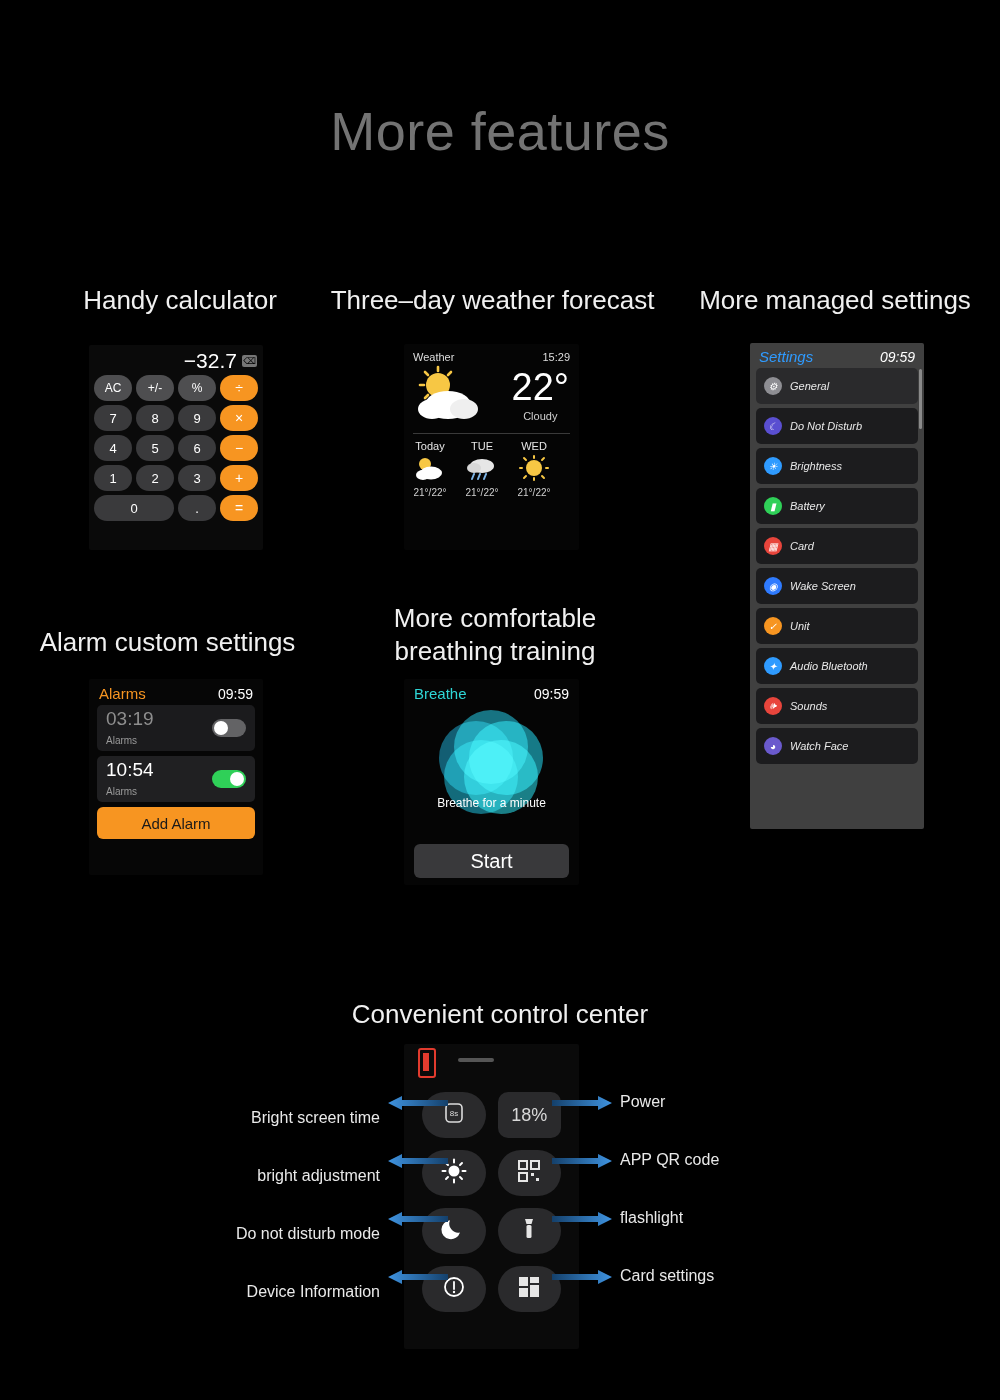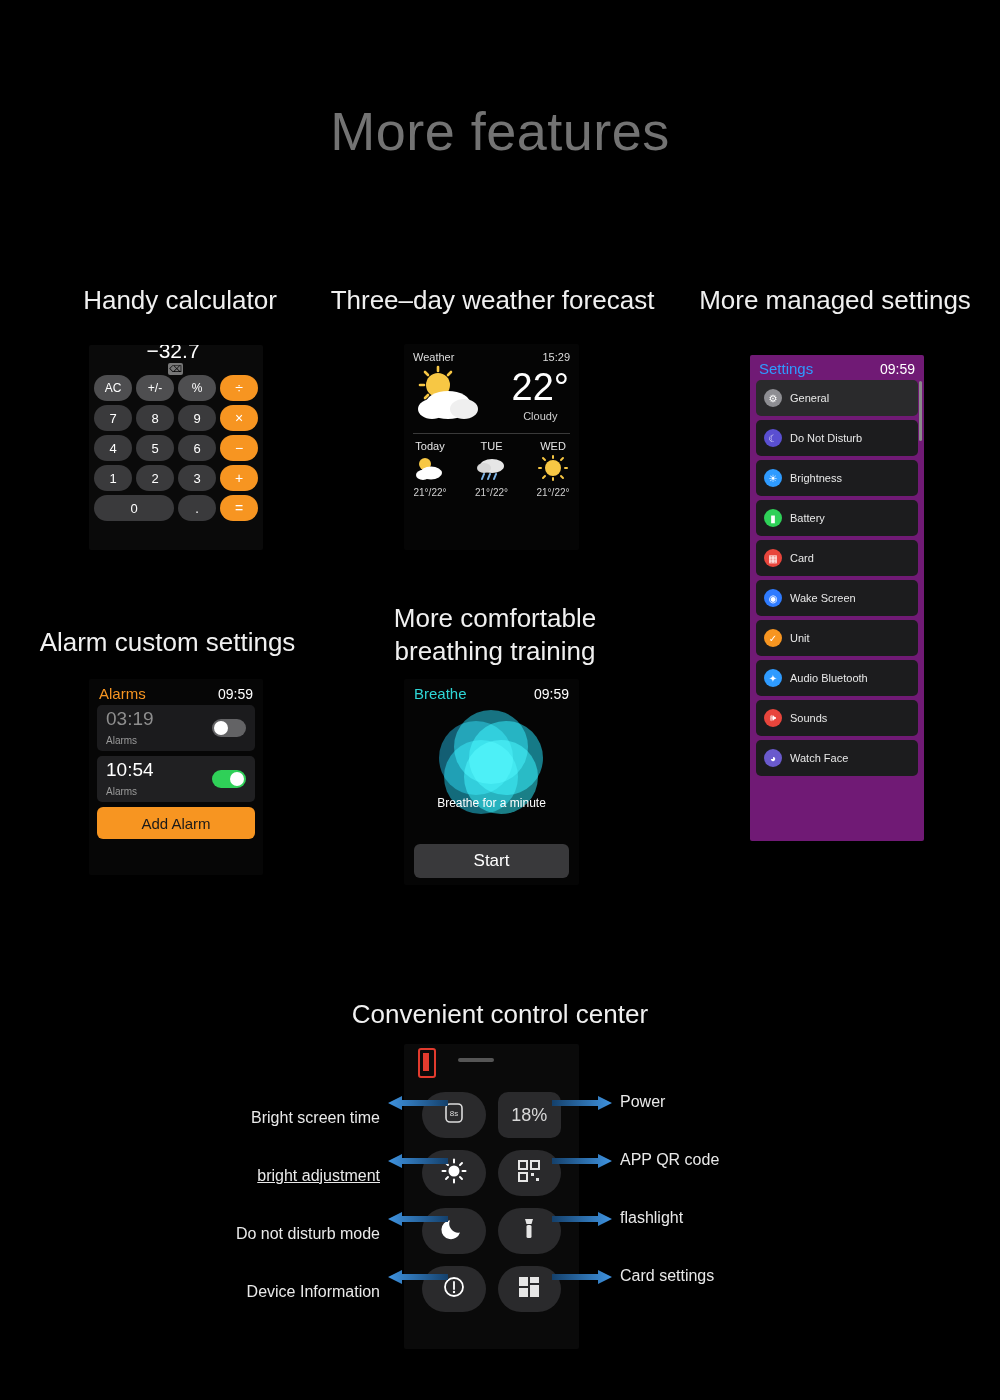--- a/index.html
+++ b/index.html
@@ -57,21 +57,20 @@
     border-radius: 2px;
   }
   #calc .display {
     height: 28px;
     display: flex;
     align-items: center;
     justify-content: flex-end;
     padding: 2px 6px 0 0;
     font-size: 21px;
     color: #fff;
-    flex-direction: column;
   }
   #calc .del {
     display: inline-block;
     margin-left: 5px;
     width: 15px; height: 12px;
     background: #777;
     border-radius: 2px;
     font-size: 9px;
     color: #000;
     text-align: center;
@@ -112,33 +111,34 @@
     display: flex; align-items: center; justify-content: space-between;
     padding: 2px 10px 0 8px;
   }
   #weather .wtemp { text-align: center; }
   #weather .wtemp .deg { font-size: 38px; line-height: 38px; font-weight: 400; }
   #weather .wtemp .cond { font-size: 11px; color: #cfcfcf; margin-top: 1px;}
   #weather .wsep {
     height: 1px; background: #3a3a3a; margin: 6px 9px 0 9px;
   }
   #weather .wdays {
-    display: flex; justify-content: space-between;
+    display: flex; justify-content: flex-start;
     padding-top: 6px;
   }
   #weather .wday { text-align: center; width: 52px; }
   #weather .wday .dn { font-size: 11px; color: #e6e6e6; }
   #weather .wday .dt { font-size: 10px; color: #d0d0d0; margin-top: 2px; }
   .ico { display:block; margin: 3px auto 0 auto; }
 
   
   #settings {
-    top: 355px; left: 750px; width: 174px; height: 486px;
-    background: #701a75;
+    top: 343px; left: 750px; width: 174px; height: 486px;
+    background: #404040;
     border-radius: 2px;
+    font-style: italic;
   }
   #settings .shead {
     display: flex; justify-content: space-between; align-items: center;
     padding: 5px 9px 2px 9px;
   }
   #settings .stitle { color: #2f9bff; font-size: 15px; }
   #settings .stime  { color: #fff; font-size: 14px; }
   #settings .list { padding: 1px 6px 0 6px; position: relative; }
   #settings .row {
     height: 36px; margin-bottom: 4px;
@@ -214,21 +214,21 @@
     mix-blend-mode: screen;
   }
   #breathe .blabel {
     position: absolute; top: 92px; left: 0; width: 100%;
     text-align: center; font-size: 12px; color: #fff;
   }
   #breathe .startbtn {
     position: absolute; bottom: 7px; left: 10px; right: 10px;
     height: 34px; border-radius: 6px; background: #39393b;
     display: flex; align-items: center; justify-content: center;
-    font-size: 17px; color: #fff;
+    font-size: 20px; color: #fff;
   }
 
   
   #cc {
     top: 1044px; left: 404px; width: 175px; height: 305px;
     background: #0a0a0a; border-radius: 2px;
   }
   #cc .cctop { display: flex; align-items: flex-start; padding: 4px 0 0 14px; }
   #cc .battico {
     width: 14px; height: 26px; border: 2px solid #e23b2e; border-radius: 3px;
@@ -550,21 +550,21 @@
       <svg width="60" height="14" viewBox="0 0 60 14">
         <defs>
           <linearGradient id="gr1" x1="0" x2="1">
             <stop offset="0" stop-color="#14406b"></stop>
             <stop offset="1" stop-color="#3f93e0"></stop>
           </linearGradient>
         </defs>
         <polygon points="60,7 46,0 46,4 0,4 0,10 46,10 46,14" fill="url(#gr1)"></polygon>
       </svg>
     </div>
-    <div class="cclabel left" style="left: auto; right: 620px; top: 1151px; text-decoration: underline;">bright adjustment</div>
+    <div class="cclabel left" style="left: auto; right: 620px; top: 1151px;">bright adjustment</div>
     <div class="arrow" style="top: 1154px; left: 388px;">
       <svg width="60" height="14" viewBox="0 0 60 14">
         <defs>
           <linearGradient id="gl2" x1="1" x2="0">
             <stop offset="0" stop-color="#14406b"></stop>
             <stop offset="1" stop-color="#3f93e0"></stop>
           </linearGradient>
         </defs>
         <polygon points="0,7 14,0 14,4 60,4 60,10 14,10 14,14" fill="url(#gl2)"></polygon>
       </svg>

